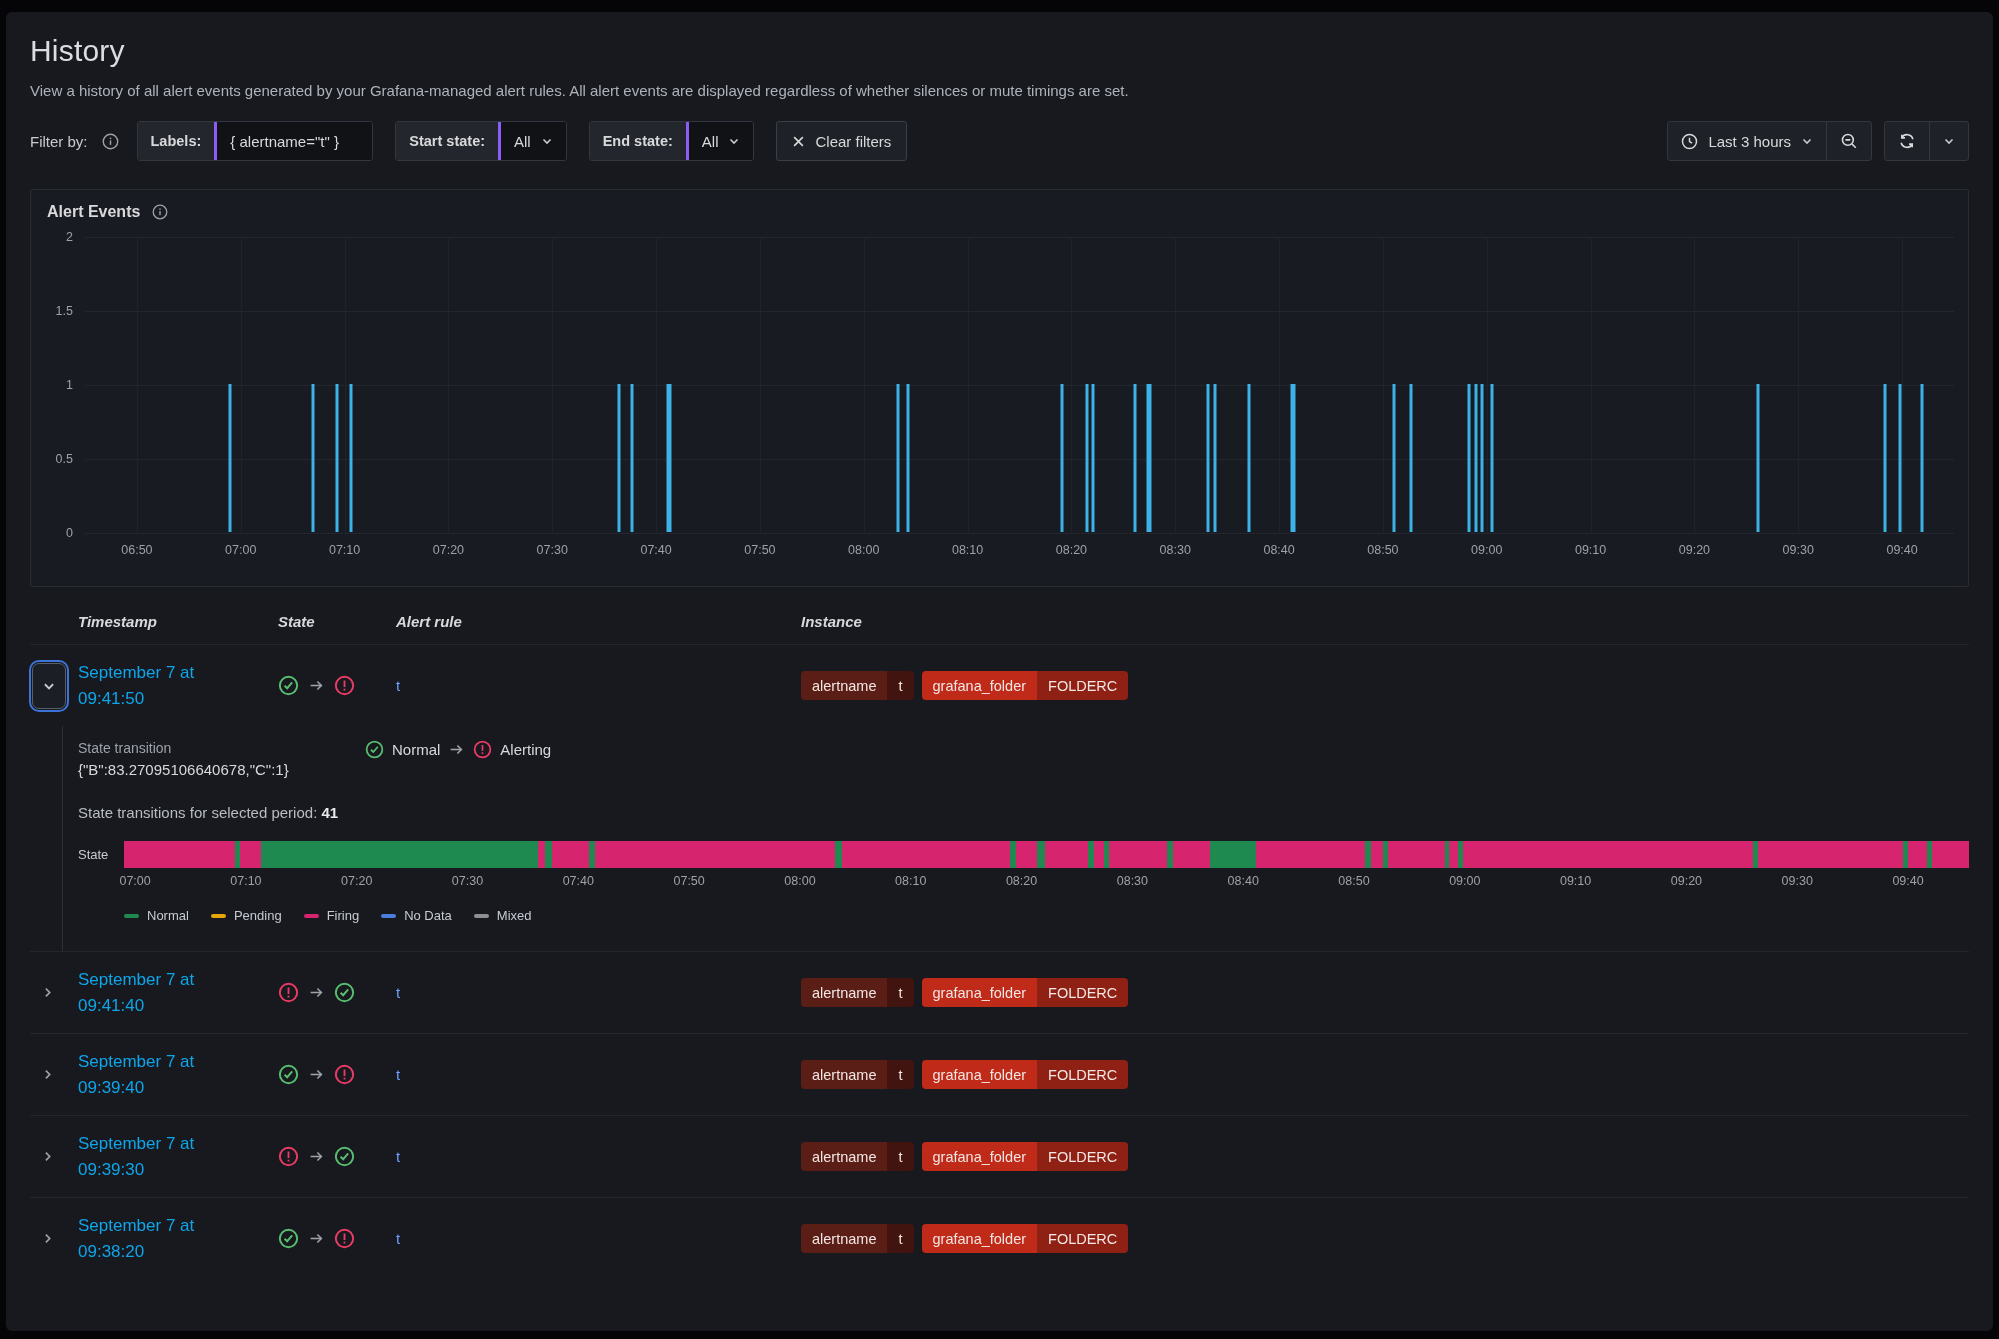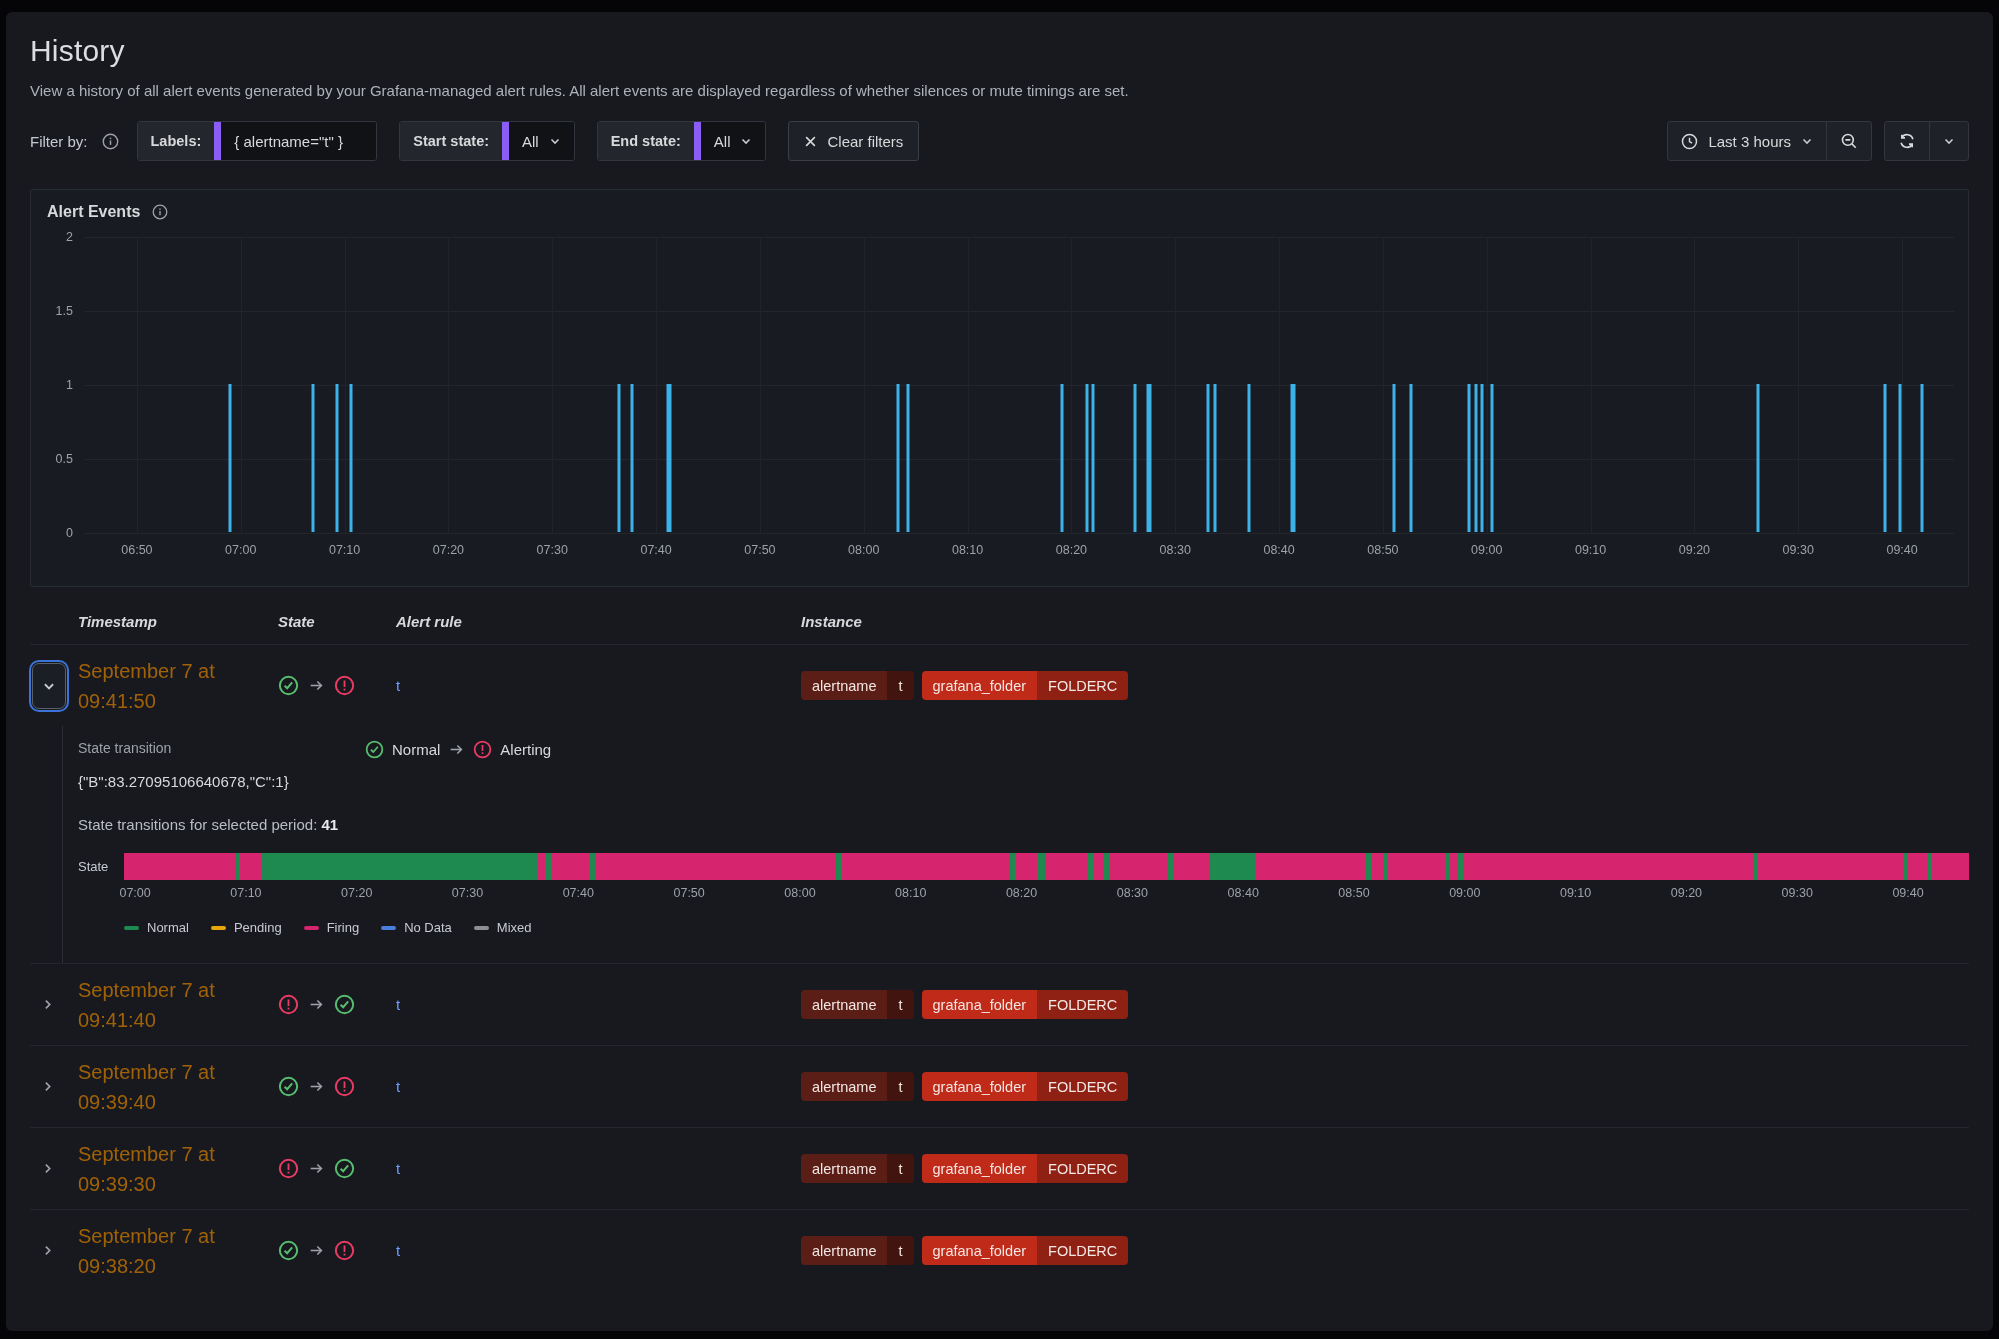--- a/index.html
+++ b/index.html
@@ -16,21 +16,21 @@
     padding:0 24px; color:#d8d9da;
   }
   
   .page-title { font-size:30px; font-weight:500; color:#dcdde0; margin-top:22px; letter-spacing:.2px; }
   .page-sub { font-size:15px; color:#aeb3ba; margin-top:14px; }
 
   
   .filter-bar { display:flex; align-items:center; margin-top:22px; height:40px; }
   .filter-by { display:flex; align-items:center; gap:14px; font-size:15px; color:#c7cbd1; margin-right:18px; }
   .ctl { display:flex; align-items:stretch; border:1px solid #32363e; border-radius:3px; overflow:hidden; height:40px; margin-right:22px; }
-  .ctl .key { background:#23262d; display:flex; align-items:center; padding:0 13px; font-size:14.5px; font-weight:600; color:#d8d9da; border-right:7px solid #8b5cf6; }
+  .ctl .key { background:#23262d; display:flex; align-items:center; padding:0 13px; font-size:14.5px; font-weight:600; color:#d8d9da; border-right:3px solid #8b5cf6; }
   .ctl .val { background:#101216; display:flex; align-items:center; gap:10px; padding:0 13px; font-size:15px; color:#d8d9da; }
   .btn { display:flex; align-items:center; gap:10px; background:#1e2127; border:1px solid #3a3f47; border-radius:3px; height:40px; padding:0 15px; font-size:15px; font-weight:500; color:#d8d9da; cursor:pointer; }
   .right-tools { margin-left:auto; display:flex; align-items:center; gap:12px; }
   .tool-group { display:flex; align-items:stretch; border:1px solid #32363e; border-radius:3px; overflow:hidden; height:40px; background:#1e2127; }
   .tool-seg { display:flex; align-items:center; gap:10px; padding:0 13px; font-size:15px; font-weight:500; color:#d8d9da; cursor:pointer; }
   .tool-seg + .tool-seg { border-left:1px solid #32363e; }
 
   
   .panel { margin-top:28px; border:1px solid #282c33; background:#181b21; border-radius:2px; height:398px; }
   .panel-title-row { display:flex; align-items:center; gap:12px; padding:13px 16px 2px 16px; }
@@ -41,32 +41,32 @@
   .ylab { position:absolute; right:calc(100% + 12px); transform:translateY(-50%); font-size:12.5px; color:#9da1a8; white-space:nowrap; }
   .xlab { position:absolute; top:calc(100% + 10px); transform:translateX(-50%); font-size:12.5px; color:#9da1a8; white-space:nowrap; }
   .bar { position:absolute; bottom:1px; height:50%; width:3px; background:#3cb2e6; transform:translateX(-50%); }
   .bar.wide { width:5px; }
 
   
   .tbl-head { display:grid; grid-template-columns:48px 200px 118px 405px 1fr; margin-top:26px; padding-bottom:14px; border-bottom:1px solid #23262c; }
   .tbl-head div { font-size:15px; font-weight:600; color:#d8d9da;font-style:italic; }
   .row { display:grid; grid-template-columns:48px 200px 118px 405px 1fr; align-items:center; min-height:81px; }
   .row-block + .row-block { border-top:1px solid #23262c; }
-  .ts { font-size:20px; color:#a16207; line-height:1.5; }
+  .ts { font-size:17px; color:#0ea5e9; line-height:1.5; }
   .state-cell { display:flex; align-items:center; gap:9px; }
   .rule-link { font-size:15px; color:#6e9fff; cursor:pointer; }
   .inst-cell { display:flex; align-items:center; gap:8px; }
   .badge { display:flex; border-radius:4px; overflow:hidden; height:29px; font-size:14.5px; color:#f3e6e3; }
   .badge span { display:flex; align-items:center; padding:12px 11px; }
   .chev-btn { width:34px; height:46px; border:1px solid #595f68; border-radius:7px; background:#1b1e24; outline:2px solid #3b73d9; outline-offset:1px; display:flex; align-items:center; justify-content:center; cursor:pointer; margin-left:2px; }
   .chev-plain { display:flex; align-items:center; justify-content:center; cursor:pointer; }
 
   
   .expanded { margin-left:32px; border-left:1px solid #2b2f36; padding:6px 0 28px 15px; }
-  .detail-grid { display:grid; grid-template-columns:287px 1fr; row-gap:14px; margin-top:8px; }
+  .detail-grid { display:grid; grid-template-columns:287px 1fr; row-gap:2px; margin-top:8px; }
   .detail-label { font-size:14px; color:#9da1a8; }
   .detail-val { display:flex; align-items:center; gap:8px; font-size:15px; color:#d8d9da; }
   .trans-line { margin-top:26px; font-size:15px; color:#b9bdc3; }
   .trans-line b { color:#e8e9ea; font-weight:700; }
   .timeline-wrap { display:grid; grid-template-columns:36px 1fr; column-gap:10px; margin-top:20px; align-items:center; }
   .timeline-label { font-size:13px; color:#c7cbd1; }
   .timeline-bar { position:relative; height:27px; overflow:hidden; }
   .seg { position:absolute; top:0; bottom:0; }
   .timeline-axis { position:relative; height:24px; grid-column:2; margin-top:6px; }
   .taxlab { position:absolute; transform:translateX(-50%); font-size:12.5px; color:#9da1a8; white-space:nowrap; }

